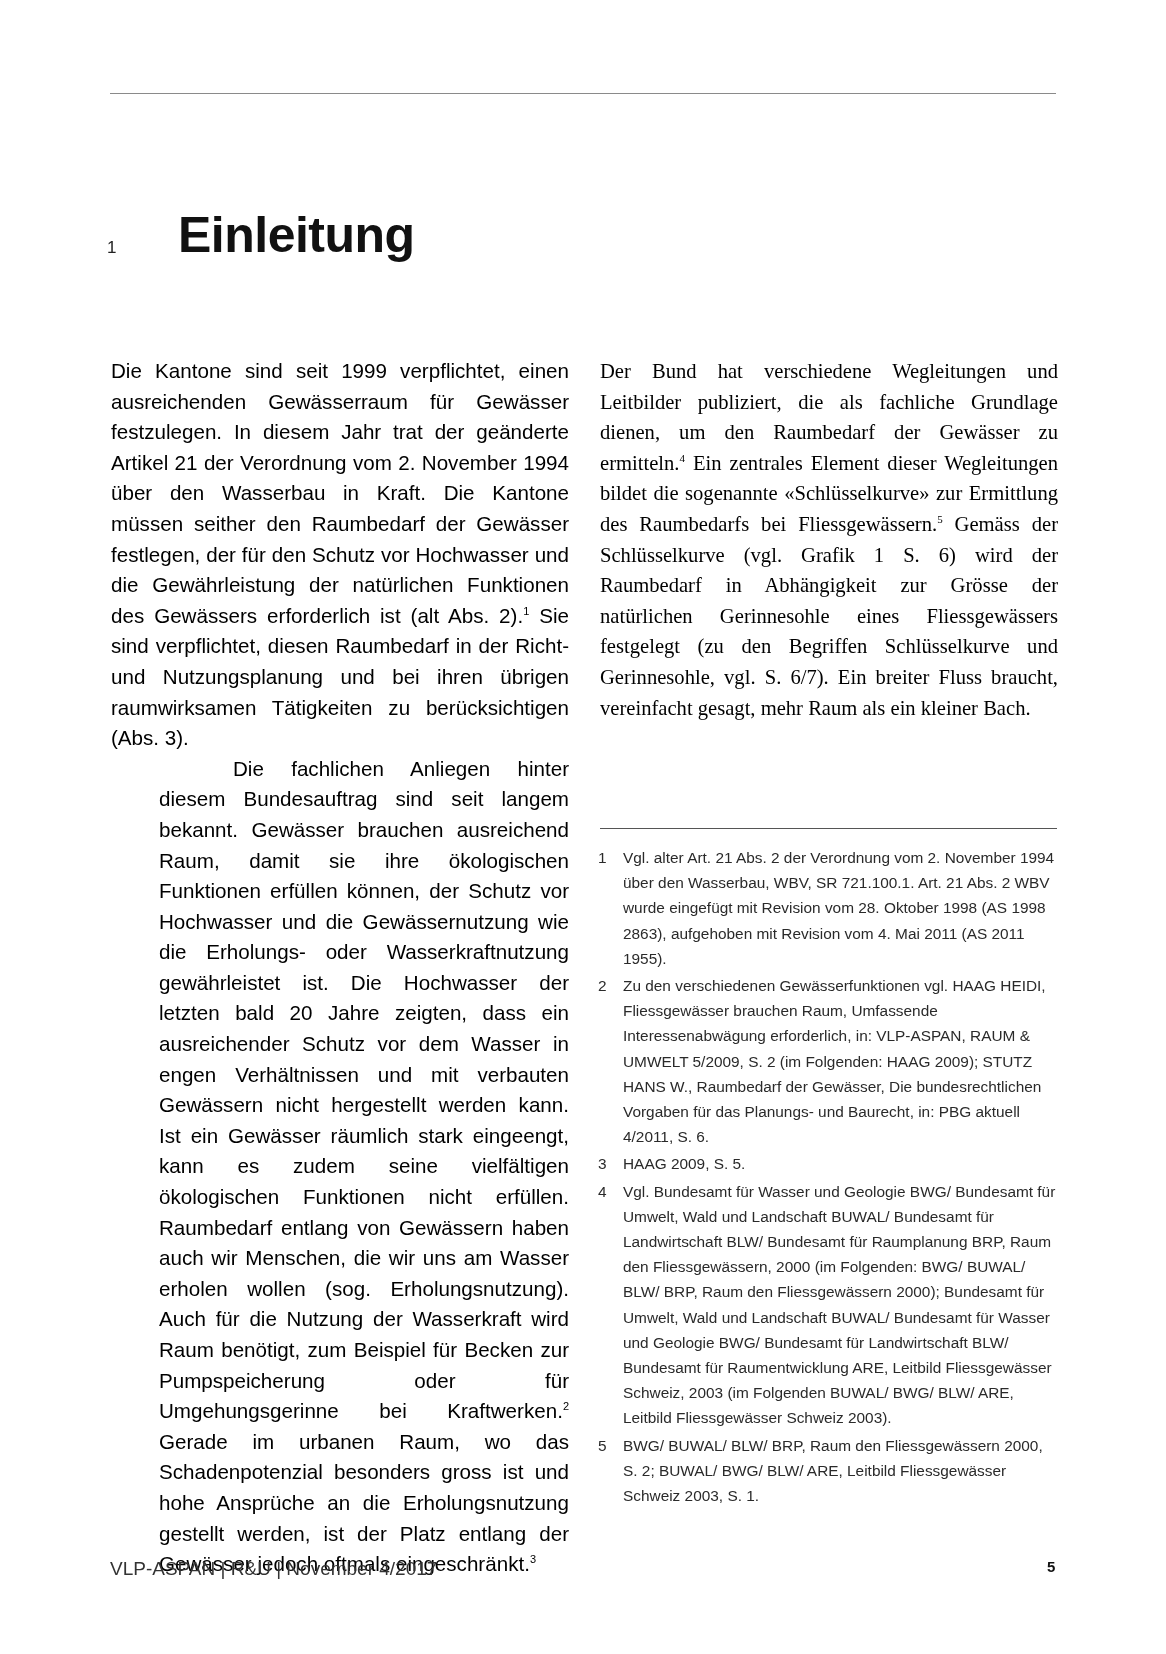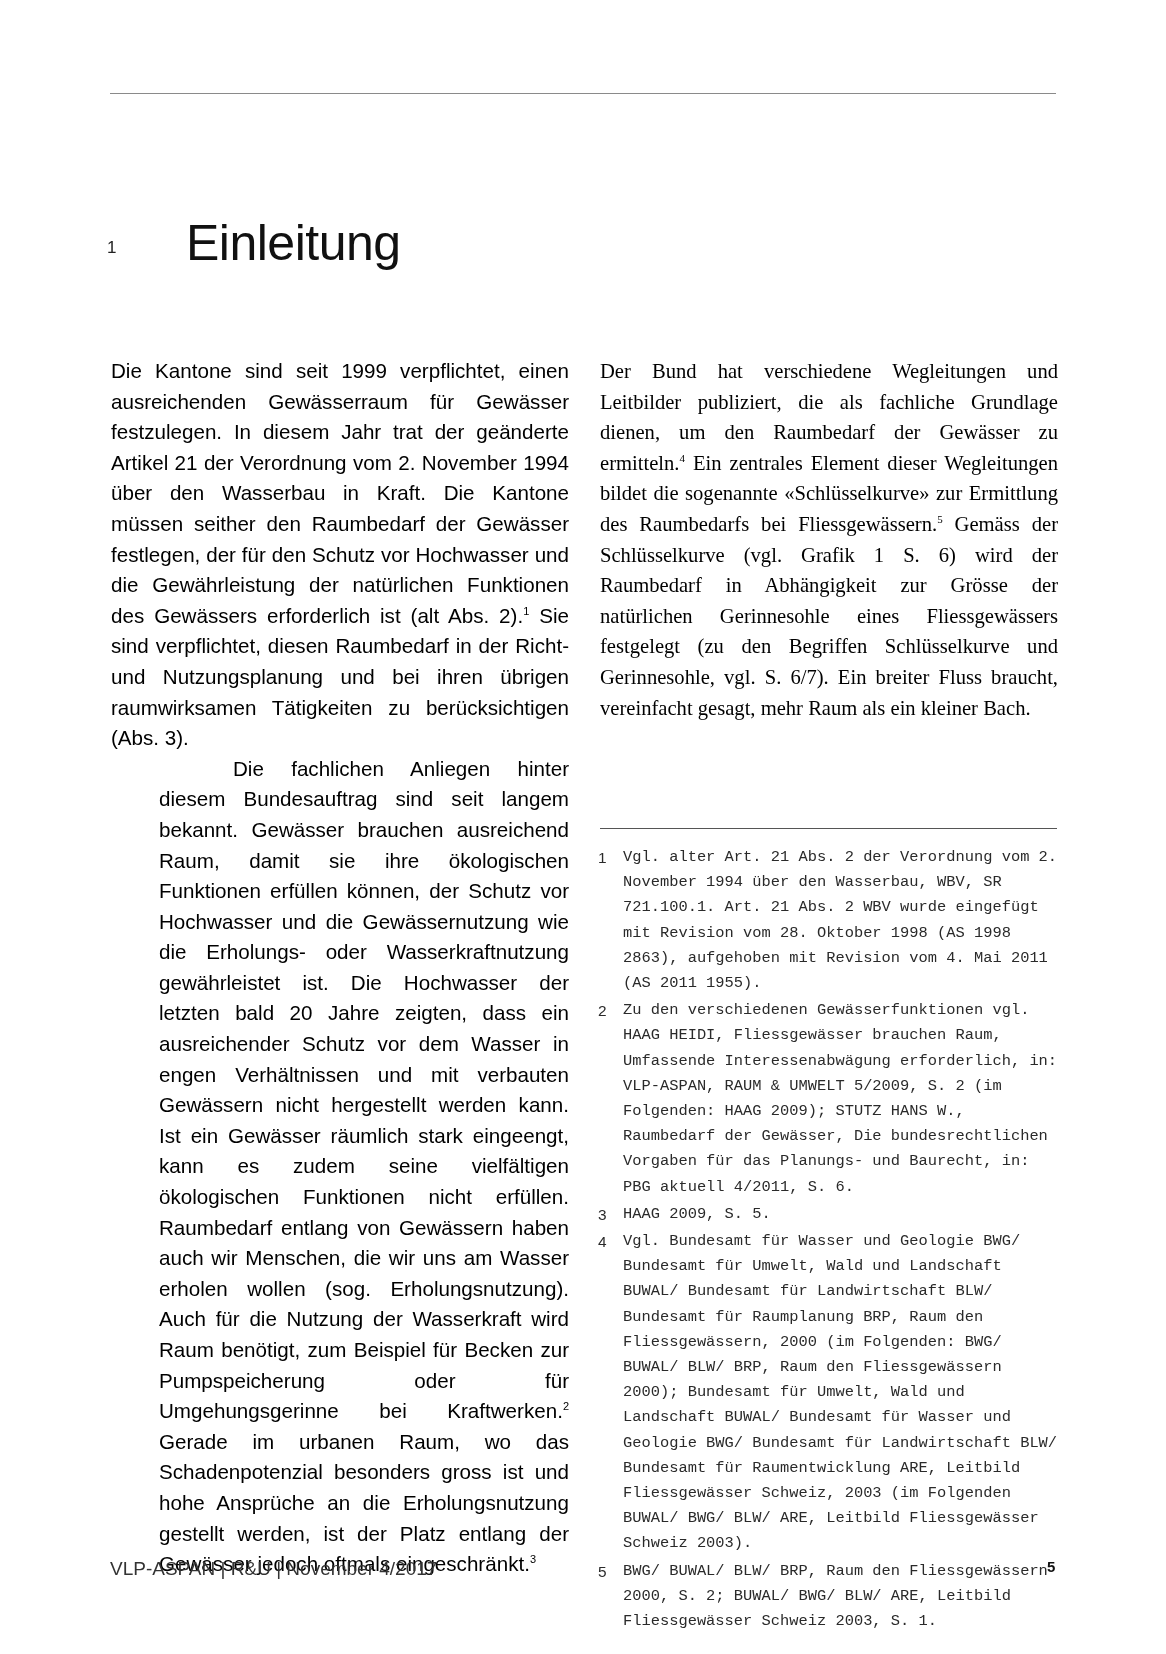--- a/index.html
+++ b/index.html
@@ -30,35 +30,35 @@
     .fn-rule {
       position: absolute; left: 600px; top: 828px; width: 457px; height: 0;
       border-top: 1.5px solid #555;
     }
     .footnotes {
       position: absolute; left: 598px; top: 845px; width: 462px;
       font-size: 15.4px; line-height: 25.2px; color: #2a2a2a;
     }
     .fn { display: flex; margin: 0 0 2px 0; }
     .fn-num { width: 25px; flex: none; }
-    .fn-text { flex: 1; font-family: Liberation Mono, monospace; }
+    .fn-text { flex: 1; }
     .footer-left {
       position: absolute; left: 110px; top: 1558px; font-size: 19px; color: #333;
     }
     .footer-page {
       position: absolute; left: 1047px; top: 1558px; font-size: 15px; font-weight: bold; color: #111;
     }
   </style>
 </head>
 <body>
 
 <div class="top-rule"></div>
 
 <span class="chapter-num">1</span>
-<h1 class="chapter-title" style="margin:12px;">Einleitung</h1>
+<h1 class="chapter-title" style="margin:4px;font-weight:bold;">Einleitung</h1>
 
 <div class="col col-left">
   <p><span>Die Kantone sind seit 1999 verpflichtet, einen ausreichenden Gewässerraum für Gewässer festzulegen. In diesem Jahr trat der geänderte Artikel 21 der Verordnung vom 2. November 1994 über den Wasserbau in Kraft. Die Kantone müssen seither den Raumbedarf der Gewässer festlegen, der für den Schutz vor Hochwasser und die Gewährleistung der natürlichen Funktionen des Gewässers erforderlich ist (alt Abs. 2).</span><sup>1</sup><span> Sie sind verpflichtet, diesen Raumbedarf in der Richt- und Nutzungsplanung und bei ihren übrigen raumwirksamen Tätigkeiten zu berücksichtigen (Abs. 3).</span></p>
   <p class="indent"><span>Die fachlichen Anliegen hinter diesem Bundesauftrag sind seit langem bekannt. Gewässer brauchen ausreichend Raum, damit sie ihre ökologischen Funktionen erfüllen können, der Schutz vor Hochwasser und die Gewässernutzung wie die Erholungs- oder Wasserkraftnutzung gewährleistet ist. Die Hochwasser der letzten bald 20 Jahre zeigten, dass ein ausreichender Schutz vor dem Wasser in engen Verhältnissen und mit verbauten Gewässern nicht hergestellt werden kann. Ist ein Gewässer räumlich stark eingeengt, kann es zudem seine vielfältigen ökologischen Funktionen nicht erfüllen. Raumbedarf entlang von Gewässern haben auch wir Menschen, die wir uns am Wasser erholen wollen (sog. Erholungsnutzung). Auch für die Nutzung der Wasserkraft wird Raum benötigt, zum Beispiel für Becken zur Pumpspeicherung oder für Umgehungsgerinne bei Kraftwerken.</span><sup>2</sup><span> Gerade im urbanen Raum, wo das Schadenpotenzial besonders gross ist und hohe Ansprüche an die Erholungsnutzung gestellt werden, ist der Platz entlang der Gewässer jedoch oftmals eingeschränkt.</span><sup>3</sup></p>
 </div>
 
 <div class="col col-right">
   <p><span>Der Bund hat verschiedene Wegleitungen und Leitbilder publiziert, die als fachliche Grundlage dienen, um den Raumbedarf der Gewässer zu ermitteln.</span><sup>4</sup><span> Ein zentrales Element dieser Wegleitungen bildet die sogenannte «Schlüsselkurve» zur Ermittlung des Raumbedarfs bei Fliessgewässern.</span><sup>5</sup><span> Gemäss der Schlüsselkurve (vgl. Grafik 1 S. 6) wird der Raumbedarf in Abhängigkeit zur Grösse der natürlichen Gerinnesohle eines Fliessgewässers festgelegt (zu den Begriffen Schlüsselkurve und Gerinnesohle, vgl. S. 6/7). Ein breiter Fluss braucht, vereinfacht gesagt, mehr Raum als ein kleiner Bach.</span></p>
 </div>
 

